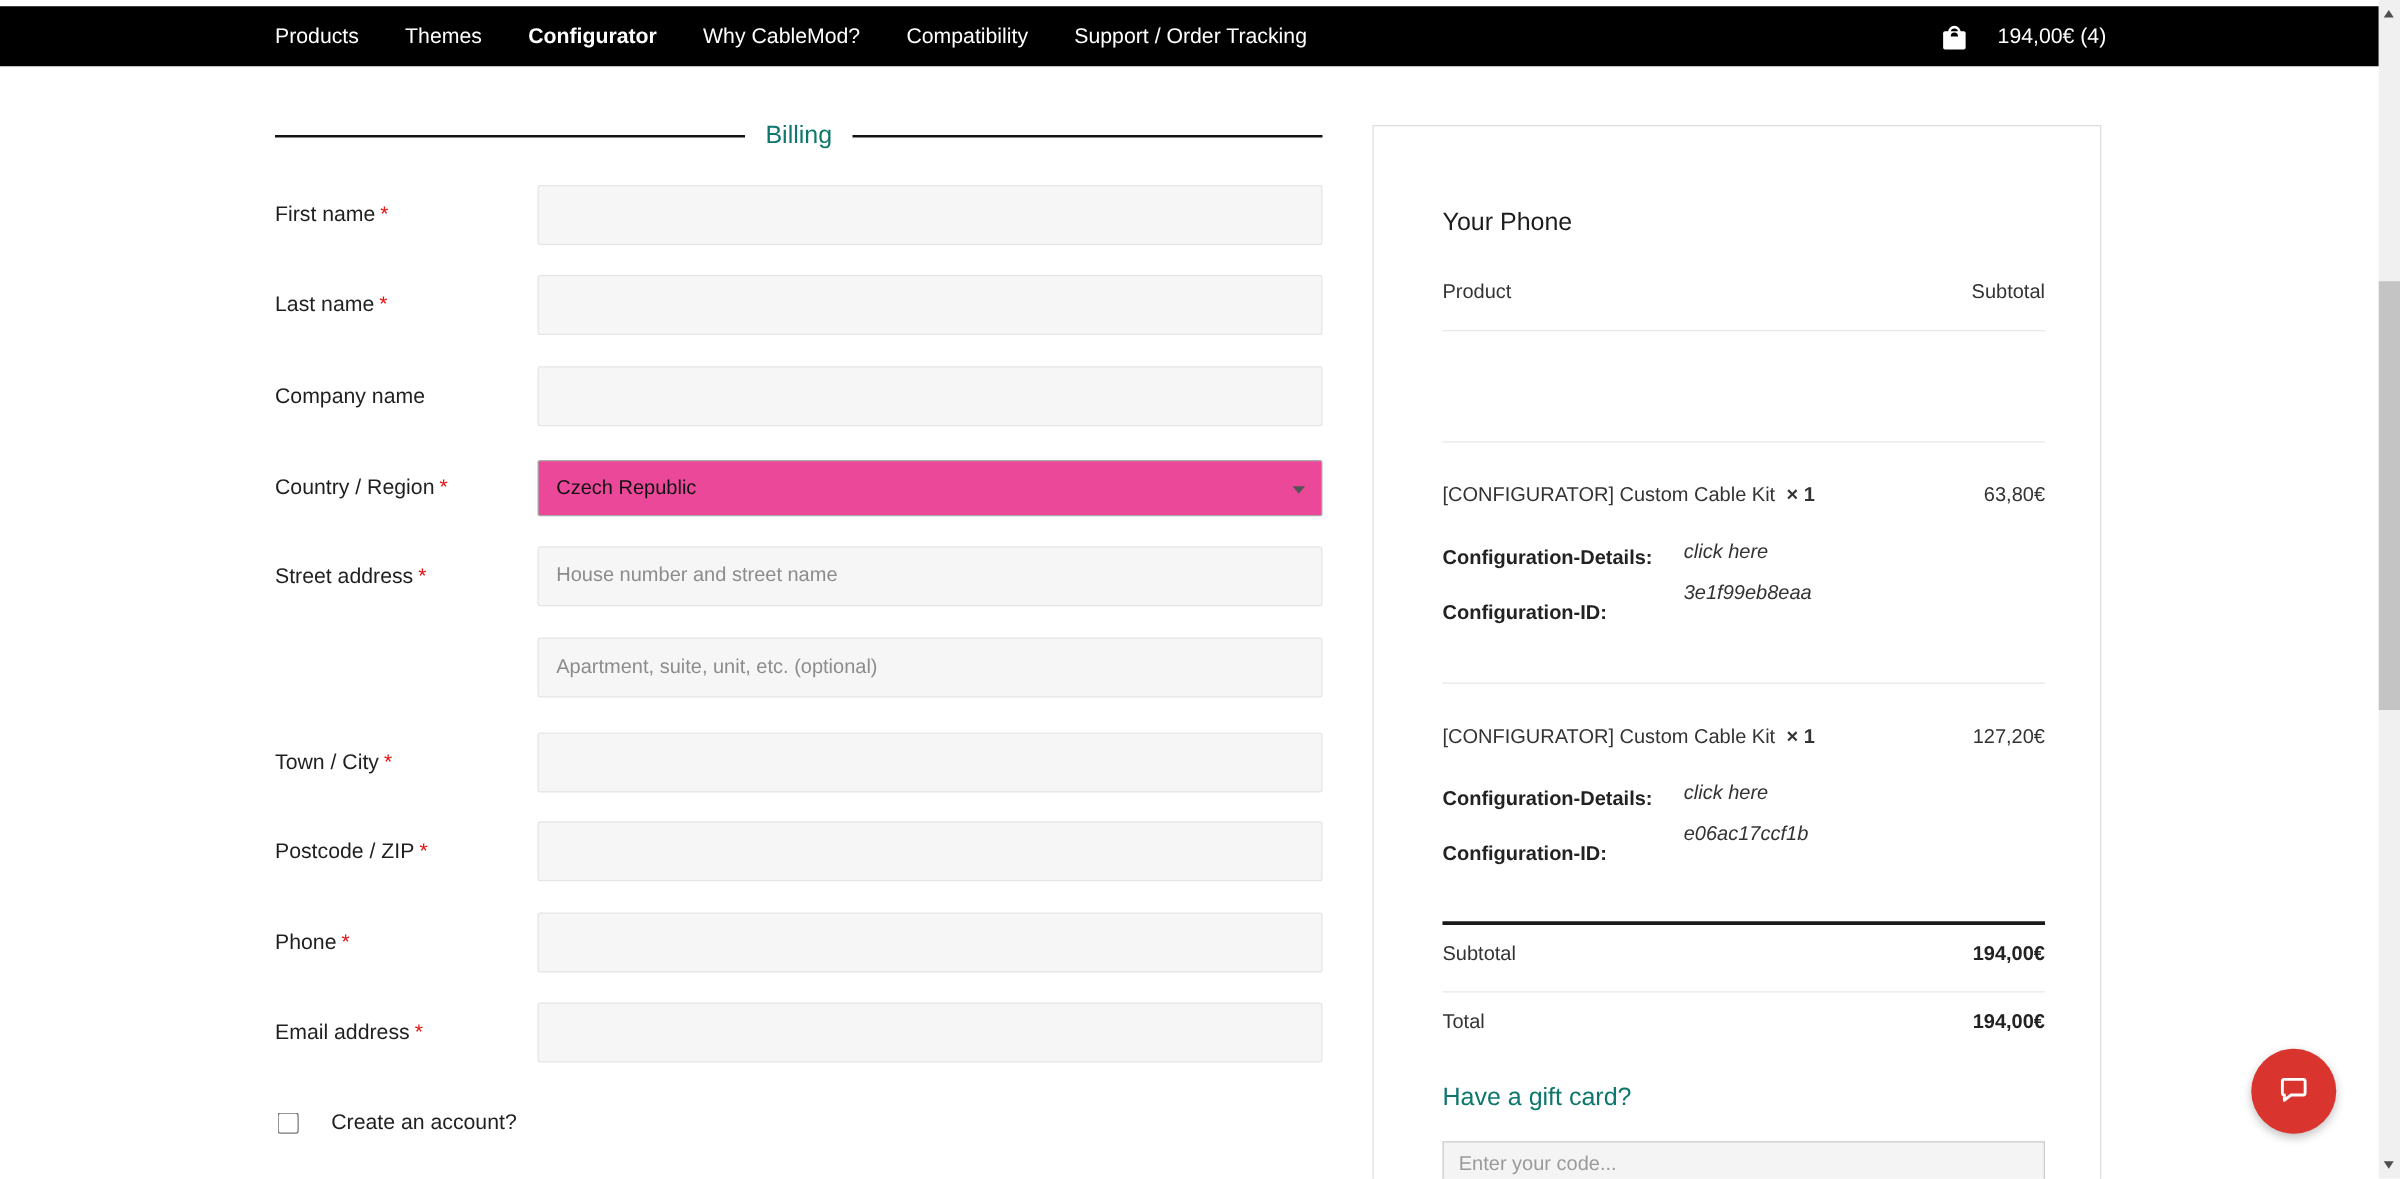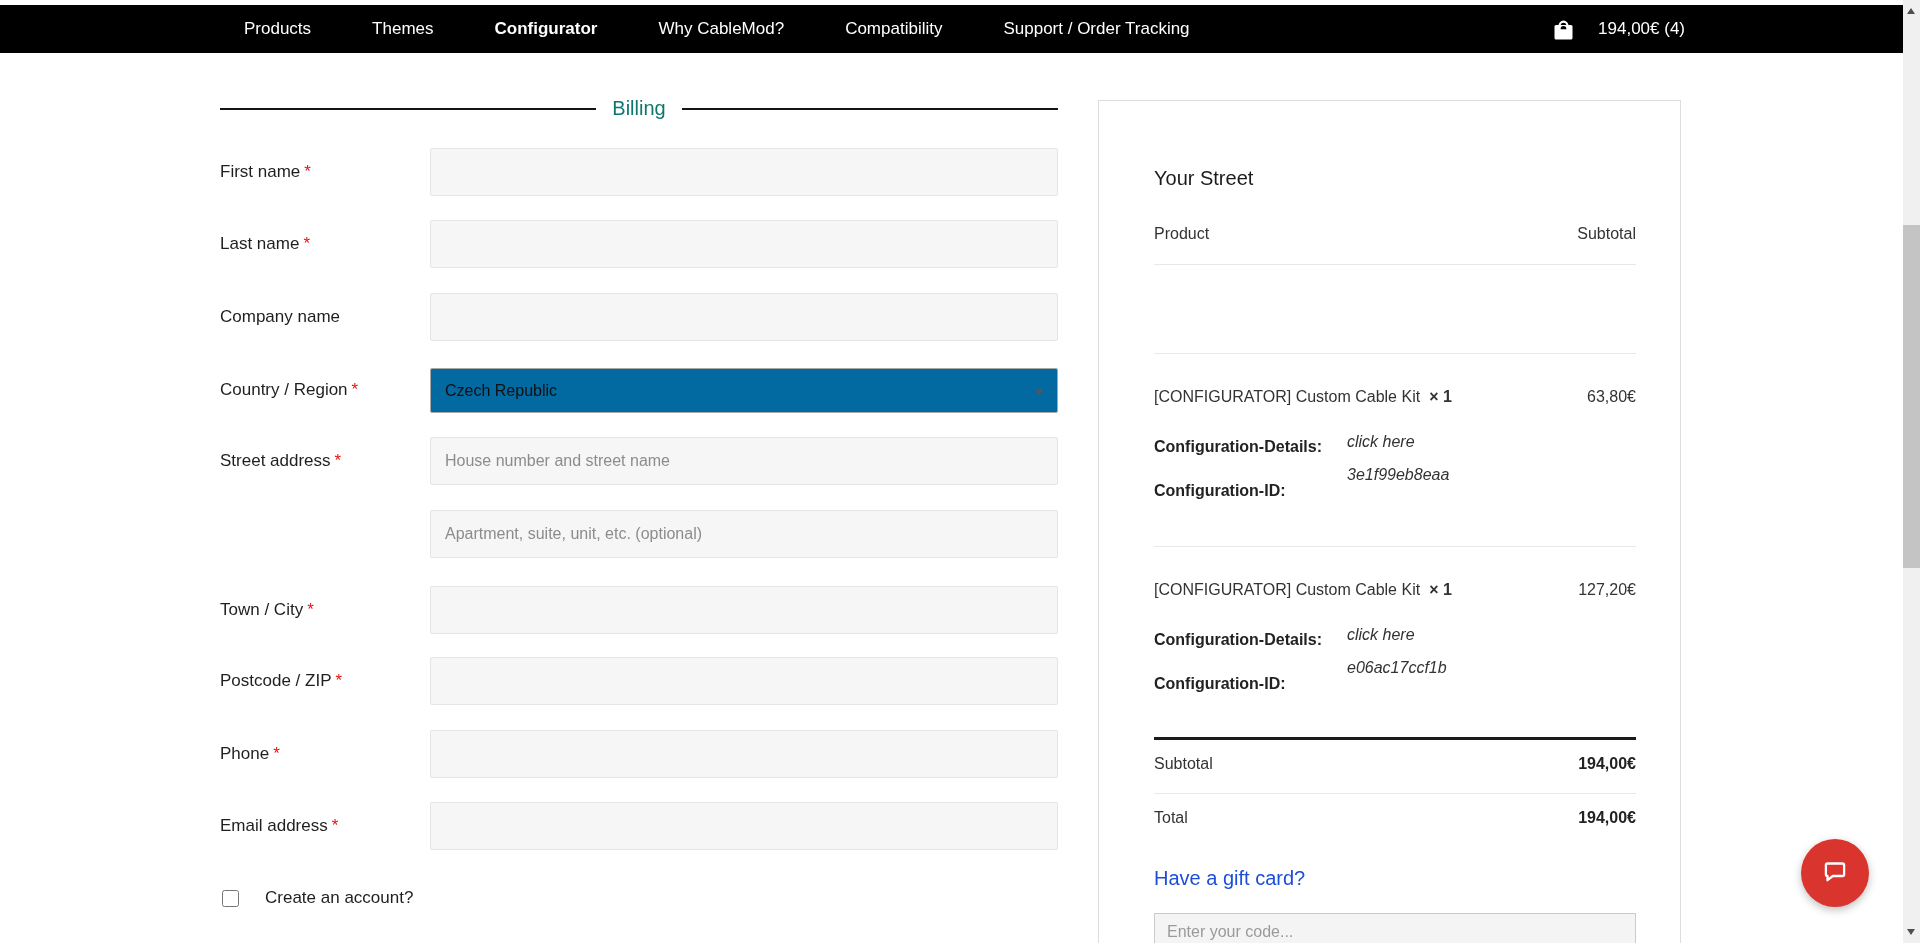--- a/index.html
+++ b/index.html
@@ -8,21 +8,21 @@
     position:relative; overflow:hidden; background:#ffffff;
     font-family:"Liberation Sans", sans-serif; color:#222;
   }
 
   
   .nav {
     position:absolute; left:0; top:5px; width:1903px; height:48px;
     background:#000; display:flex; align-items:center;
     padding-left:220px; gap:37px; color:#fff; font-size:17px;
   }
-  .nav-item { cursor:pointer; white-space:nowrap;margin-left:24px; }
+  .nav-item { cursor:pointer; white-space:nowrap; }
   .nav-item.bold { font-weight:bold; }
   .nav-cart {
     margin-left:auto; margin-right:218px; display:flex;
     align-items:center; gap:24px; cursor:pointer;
   }
   .nav-cart svg { display:block; }
 
   
   .billing-head {
     position:absolute; left:220px; top:97px; width:838px;
@@ -40,21 +40,21 @@
   .txt-input {
     position:absolute; left:210px; top:0; width:628px; height:48px;
     background:#f6f6f6; border:1px solid #e5e5e5; border-radius:2px;
     font-family:"Liberation Sans", sans-serif; font-size:16px; color:#333;
     padding:0 14px; outline:none;
   }
   .txt-input::placeholder { color:#8c8c8c; opacity:1; }
 
   .select-box {
     position:absolute; left:210px; top:2px; width:628px; height:45px;
-    background:#0369a1; border:1px solid #a8a8a8; border-radius:2px;
+    background:#ec4899; border:1px solid #a8a8a8; border-radius:2px;
     display:flex; align-items:center; padding:4px 14px; font-size:16px;
     color:#111; cursor:pointer;
   }
   .select-arrow {
     position:absolute; right:13px; top:20px; width:0; height:0;
     border-left:5px solid transparent; border-right:5px solid transparent;
     border-top:6px solid #555;
   }
 
   .checkbox-row {
@@ -92,21 +92,21 @@
   .cfg-det2 { top:337px; } .cfg-id2 { top:381px; }
   .cfg-det3 { top:530px; } .cfg-id3 { top:574px; }
   .cfg-det .cfg-value { margin-top:-5px; }
   .cfg-id  .cfg-value { margin-top:-16px; }
 
   .total-row { display:flex; justify-content:space-between; align-items:baseline;
     font-size:16px; color:#333; }
   .total-row .val { font-weight:bold; color:#222; }
   .subtotal-row { top:654px; } .grand-total-row { top:708px; }
 
-  .gift-head { top:766px; font-size:20px; color:#1d4ed8; }
+  .gift-head { top:766px; font-size:20px; color:#0f766e; }
   .gift-input-wrap { top:812px; }
   .gift-input {
     width:100%; height:38px; background:#f4f4f4; border:1px solid #cbcbcb;
     font-family:"Liberation Sans", sans-serif; font-size:16px; color:#333;
     padding:0 12px; outline:none;
   }
   .gift-input::placeholder { color:#9a9a9a; opacity:1; }
 
   
   .chat-btn {
@@ -216,21 +216,21 @@
   <span class="form-label"><span>Email address</span><span class="req">*</span></span>
   <input class="txt-input" type="text" value="" style="">
 </div>
 
 <div class="checkbox-row">
   <input type="checkbox" id="create-account" style="">
   <label for="create-account">Create an account?</label>
 </div>
 
 <aside class="order-panel">
-  <h2 class="op-abs order-title" style="font-weight:normal;">Your Street</h2>
+  <h2 class="op-abs order-title" style="font-weight:normal;">Your Phone</h2>
 
   <div class="op-abs order-cols">
     <span>Product</span>
     <span>Subtotal</span>
   </div>
   <div class="op-abs sep sep1"></div>
 
   <div class="op-abs sep sep2"></div>
 
   <div class="op-abs item-row item2">

